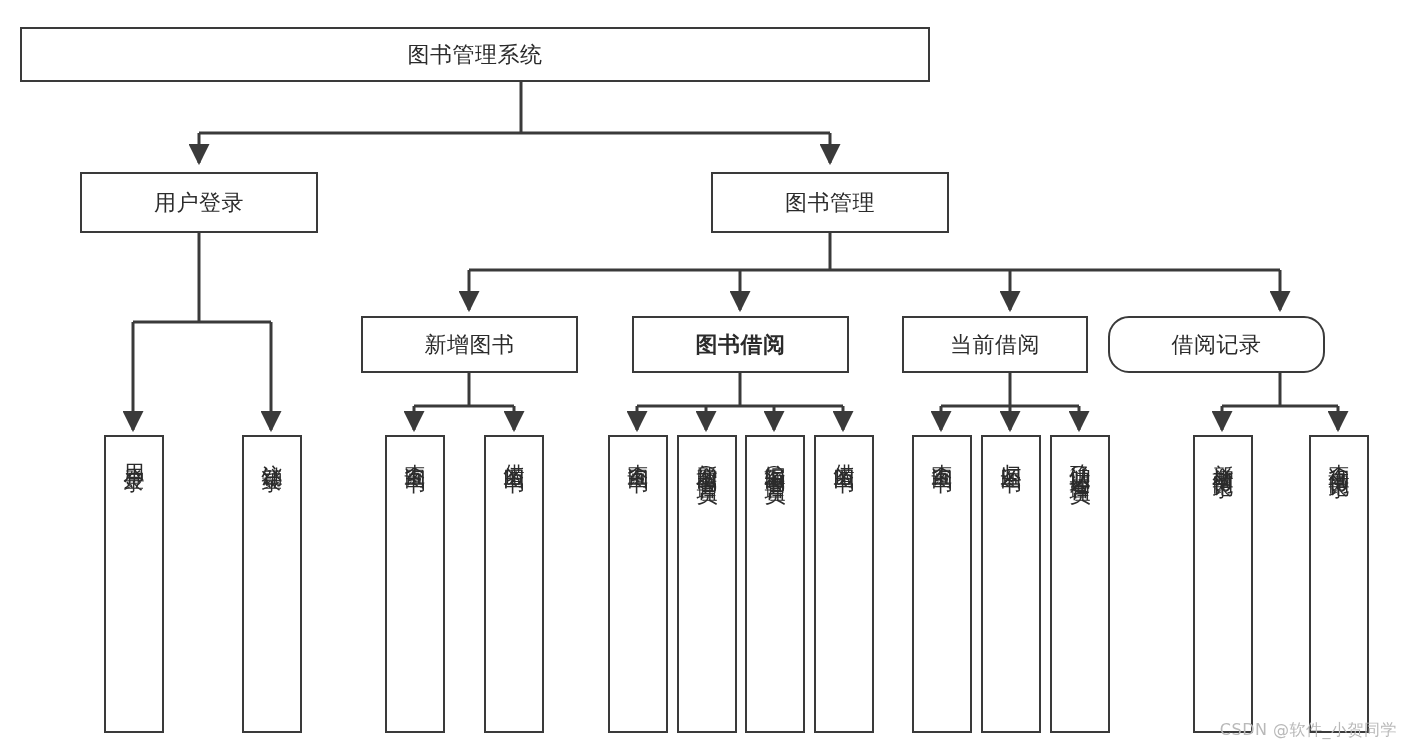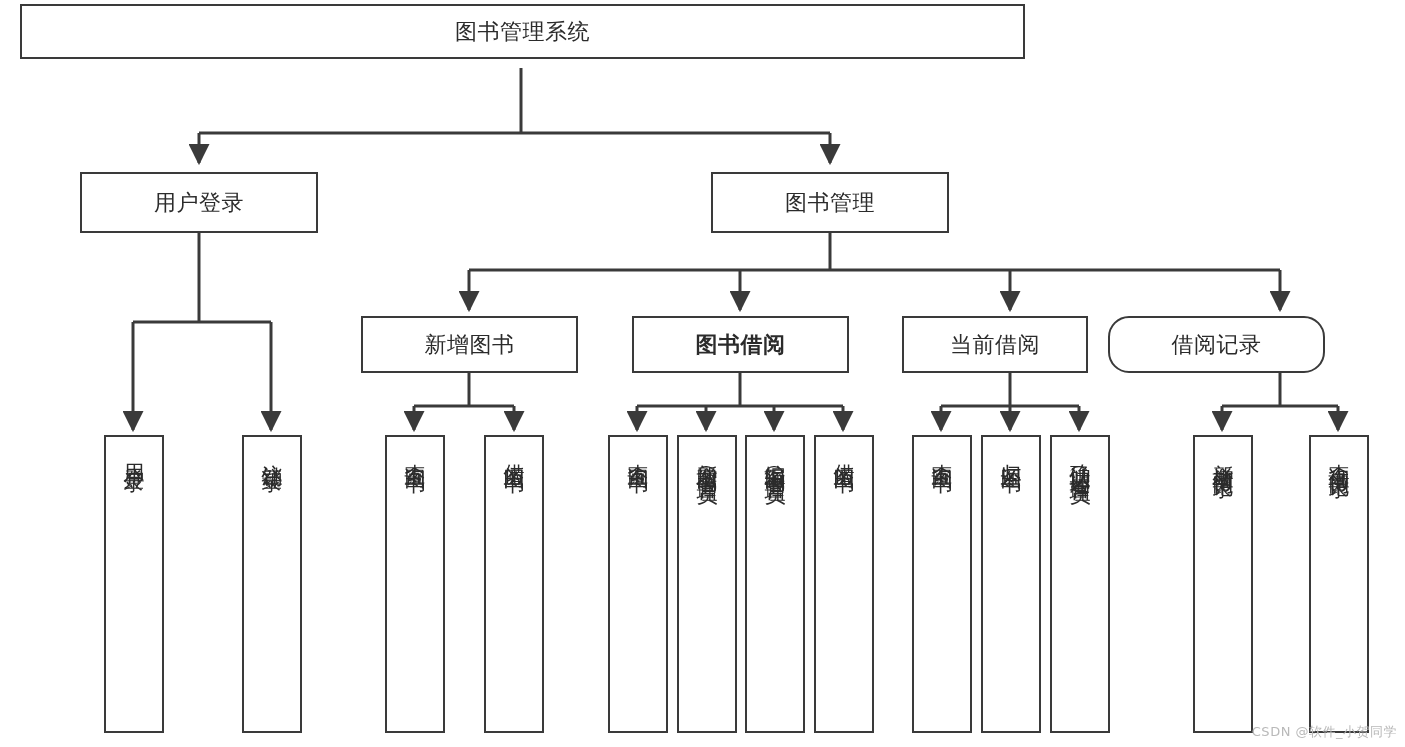--- a/index.html
+++ b/index.html
@@ -60,21 +60,21 @@
     line-height: 1.05;
     letter-spacing: 3px;
     white-space: nowrap;
     max-height: 100%;
   }
   #watermark {
     position: absolute;
     right: 8px;
     bottom: 6px;
     color: #b9b9b9;
-    font-size: 13px;
+    font-size: 16px;
     letter-spacing: 0.5px;
     z-index: 3;
     white-space: nowrap;
   }
 </style>
 </head>
 <body>
 
 <div id="canvas">
 
@@ -121,21 +121,21 @@
       <path d="M 1010 406 L 1010 430" marker-end="url(#arrow)"></path>
       <path d="M 1079 406 L 1079 430" marker-end="url(#arrow)"></path>
 
       <path d="M 1280 373 L 1280 406"></path>
       <path d="M 1222 406 L 1338 406"></path>
       <path d="M 1222 406 L 1222 430" marker-end="url(#arrow)"></path>
       <path d="M 1338 406 L 1338 430" marker-end="url(#arrow)"></path>
     </g>
   </svg>
 
-  <div class="node h" style="left:20px; top:4px; width:1005px; height:55px;">
+  <div class="node h" style="left:20px; top:27px; width:910px; height:55px;">
     <span class="nlabel">图书管理系统</span>
   </div>
 
   <div class="node h" style="left:80px; top:172px; width:238px; height:61px;">
     <span class="nlabel">用户登录</span>
   </div>
 
   <div class="node h" style="left:711px; top:172px; width:238px; height:61px;justify-content:center;">
     <span class="nlabel">图书管理</span>
   </div>

